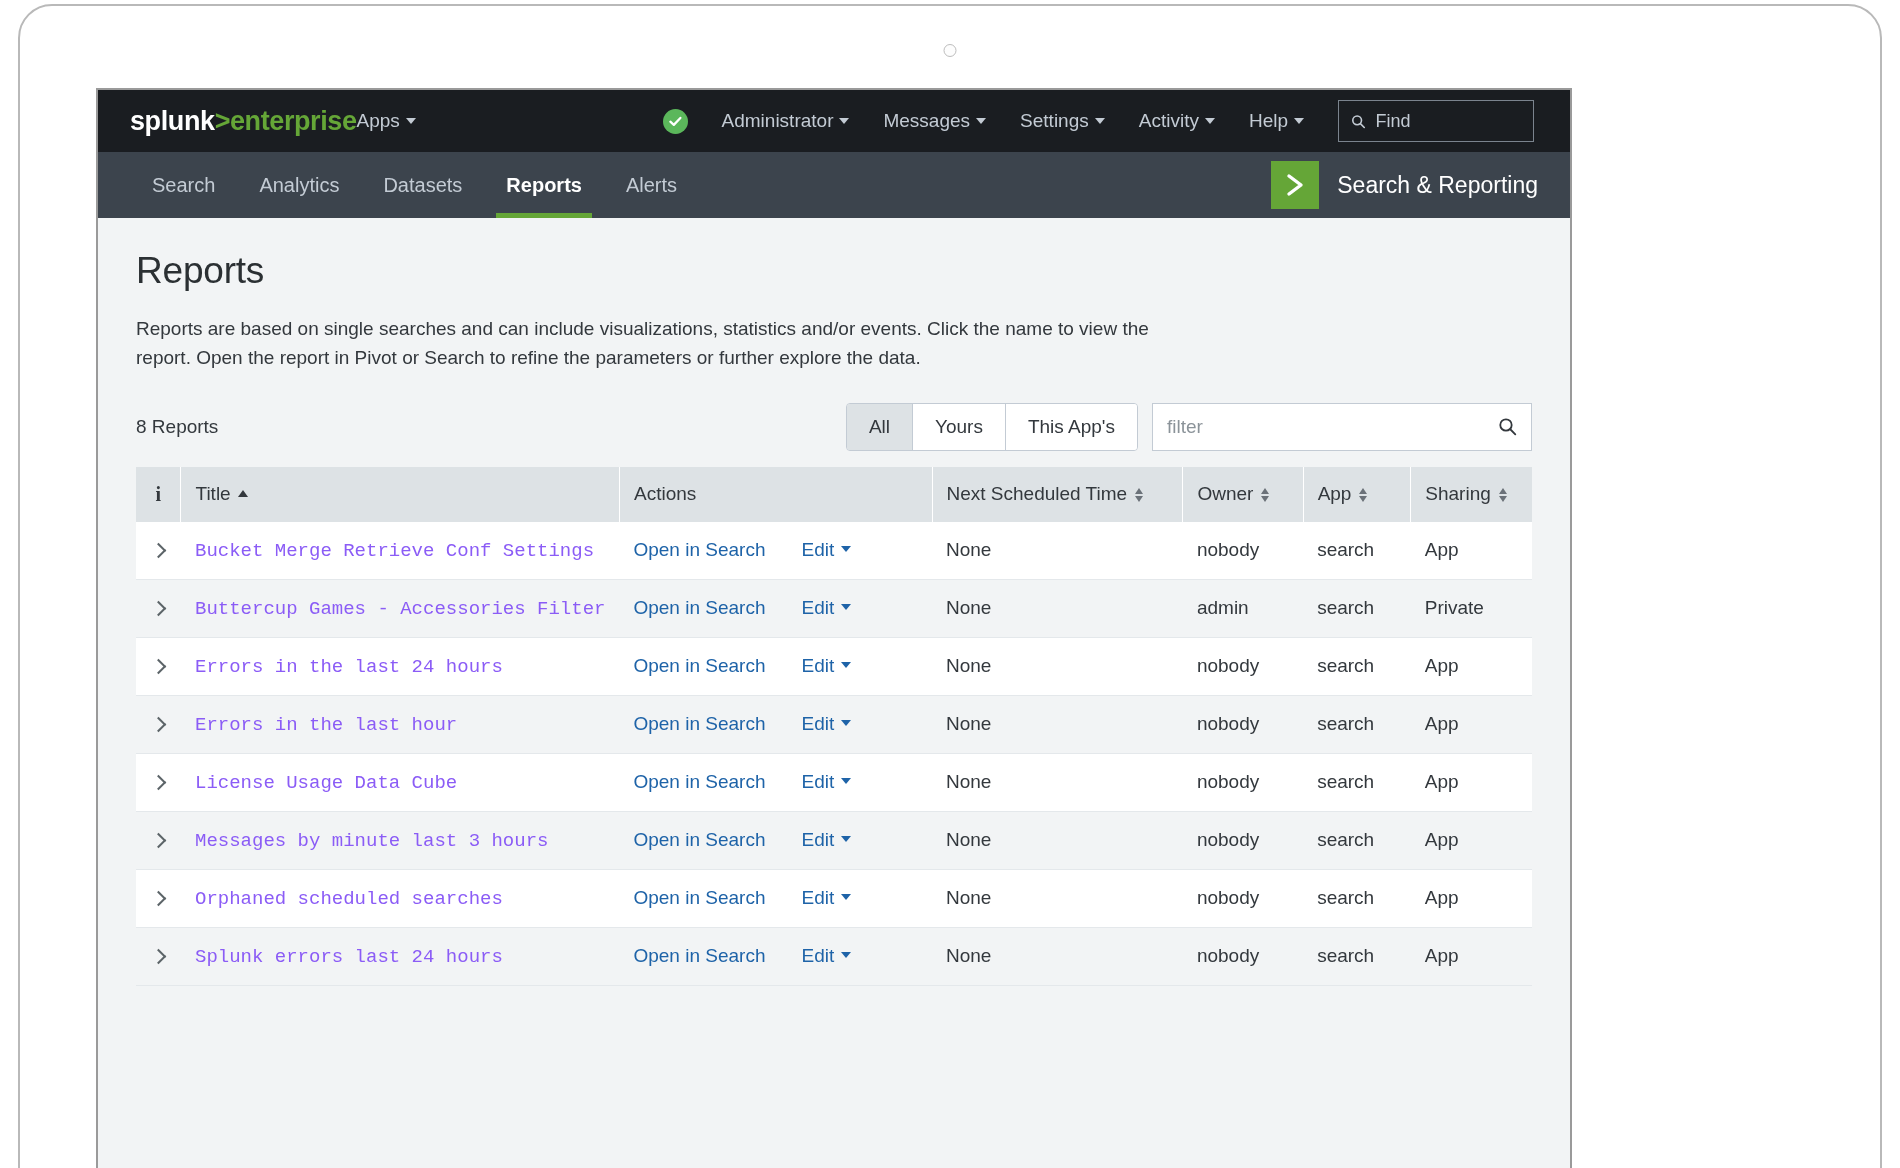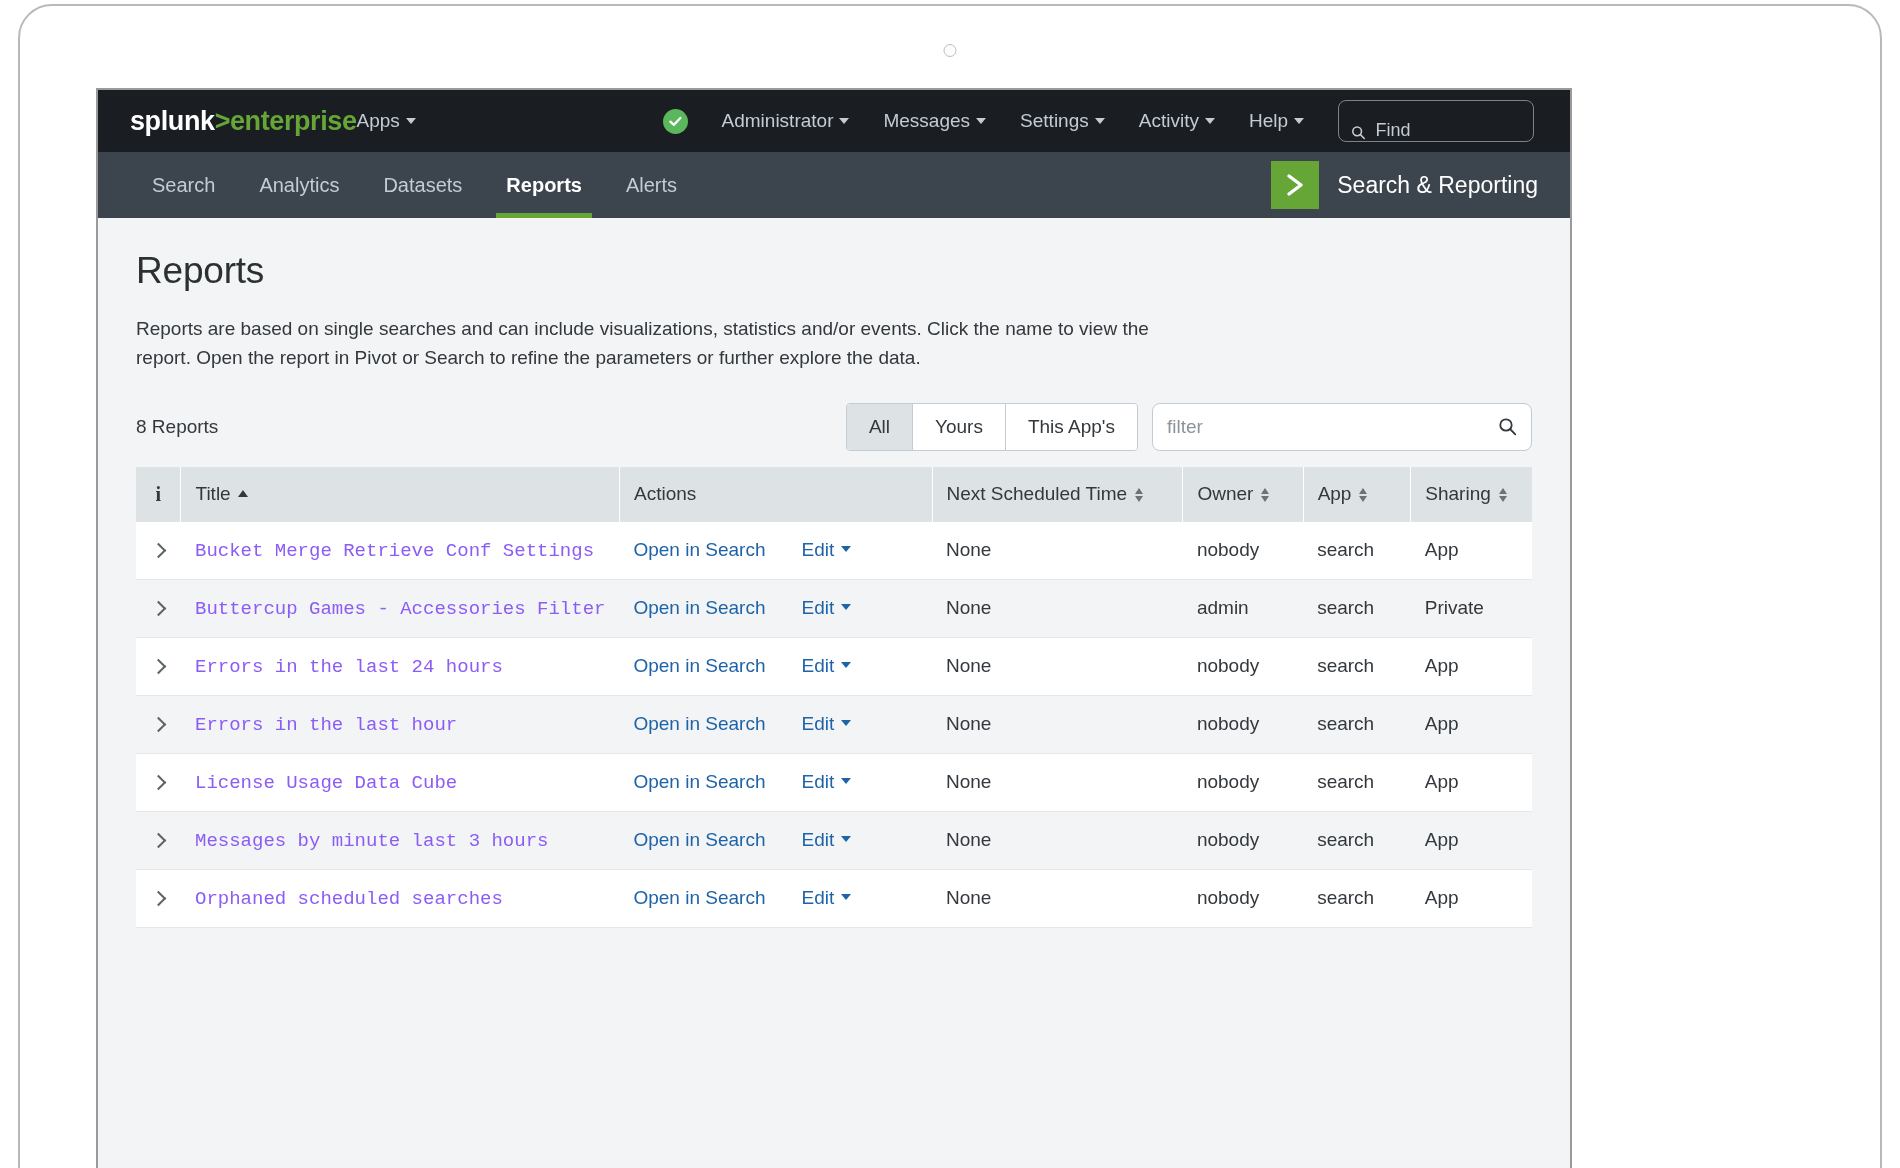--- a/index.html
+++ b/index.html
@@ -101,26 +101,26 @@
     border-radius: 50%;
     background: #5bb75b;
     display: flex;
     align-items: center;
     justify-content: center;
   }
   #health-badge svg { display: block; }
 
   #find-box {
     display: flex;
-    align-items: flex-end;
+    align-items: center;
     gap: 10px;
     width: 196px;
     height: 42px;
     border: 1px solid #7b848e;
-    border-radius: 8px;
+    border-radius: 0;
     padding: 0 12px;
     color: #c3cbd4;
     font-size: 18px;
   }
   #find-input {
     background: transparent;
     border: none;
     outline: none;
     color: #c3cbd4;
     font-size: 18px;
@@ -234,21 +234,21 @@
   .scope-btn:last-child { border-right: none; }
   .scope-btn.active { background: #dde2e5; }
 
   #filter-field {
     display: flex;
     align-items: center;
     width: 380px;
     height: 48px;
     background: #ffffff;
     border: 1px solid #c3cbd4;
-    border-radius: 8px;
+    border-radius: 0;
     padding: 0 14px;
   }
   #filter-input {
     flex: 1;
     border: none;
     outline: none;
     background: transparent;
     font-size: 19px;
     color: #33383d;
     font-family: "Liberation Sans", sans-serif;
@@ -558,17 +558,26 @@
           </tr>
           <tr>
             <td class="cell-info"><span class="expand-chevron"></span></td>
             <td><a class="report-link">Orphaned scheduled searches</a></td>
             <td><a class="action-link">Open in Search</a><a class="action-link"><span>Edit</span><span class="edit-caret"></span></a></td>
             <td>None</td>
             <td>nobody</td>
             <td>search</td>
             <td>App</td>
           </tr>
+          <tr>
+            <td class="cell-info"><span class="expand-chevron"></span></td>
+            <td><a class="report-link">Splunk errors last 24 hours</a></td>
+            <td><a class="action-link">Open in Search</a><a class="action-link"><span>Edit</span><span class="edit-caret"></span></a></td>
+            <td>None</td>
+            <td>nobody</td>
+            <td>search</td>
+            <td>App</td>
+          </tr>
         </tbody>
     </table>
 
   </div>
 </div>
 
 </body></html>

